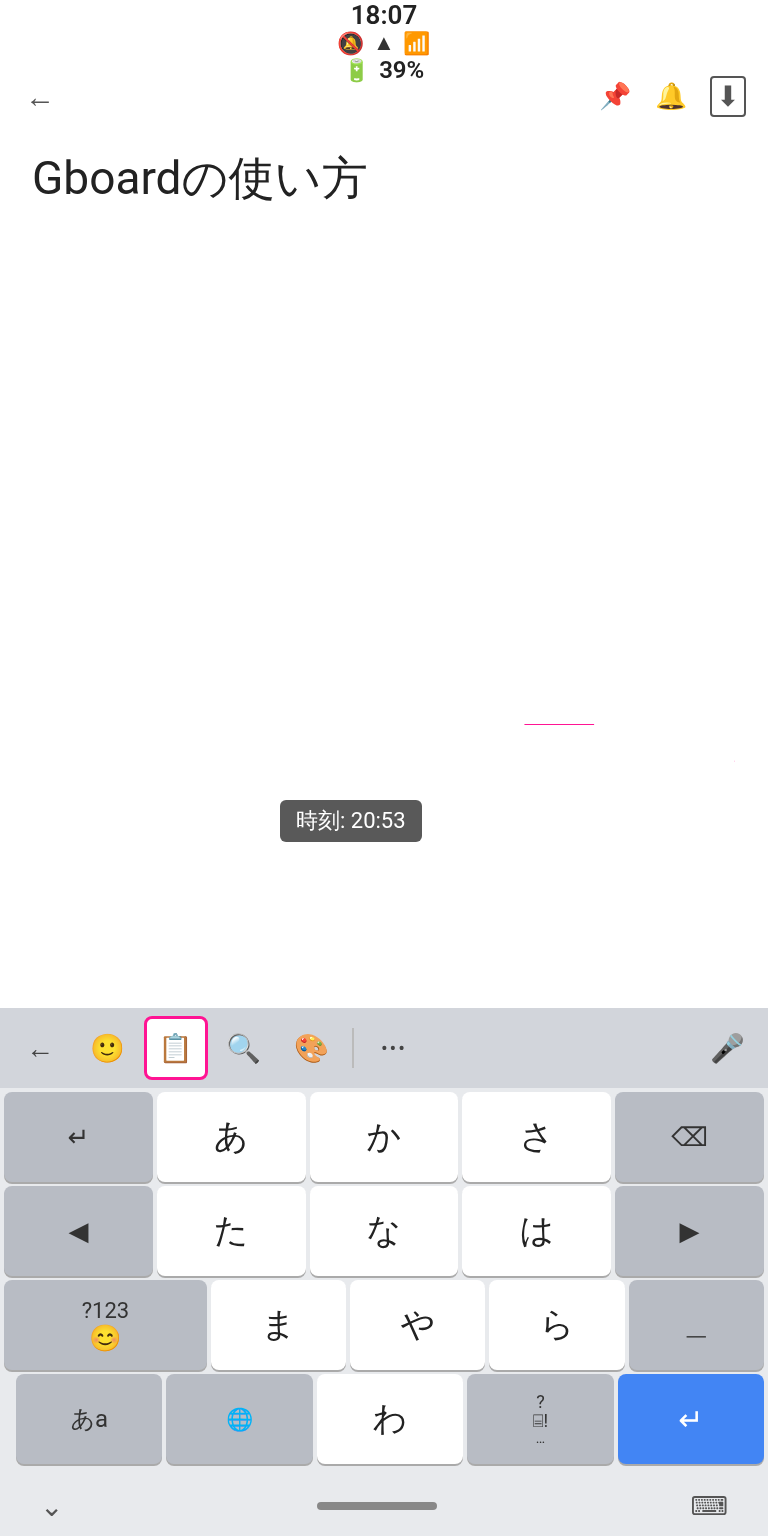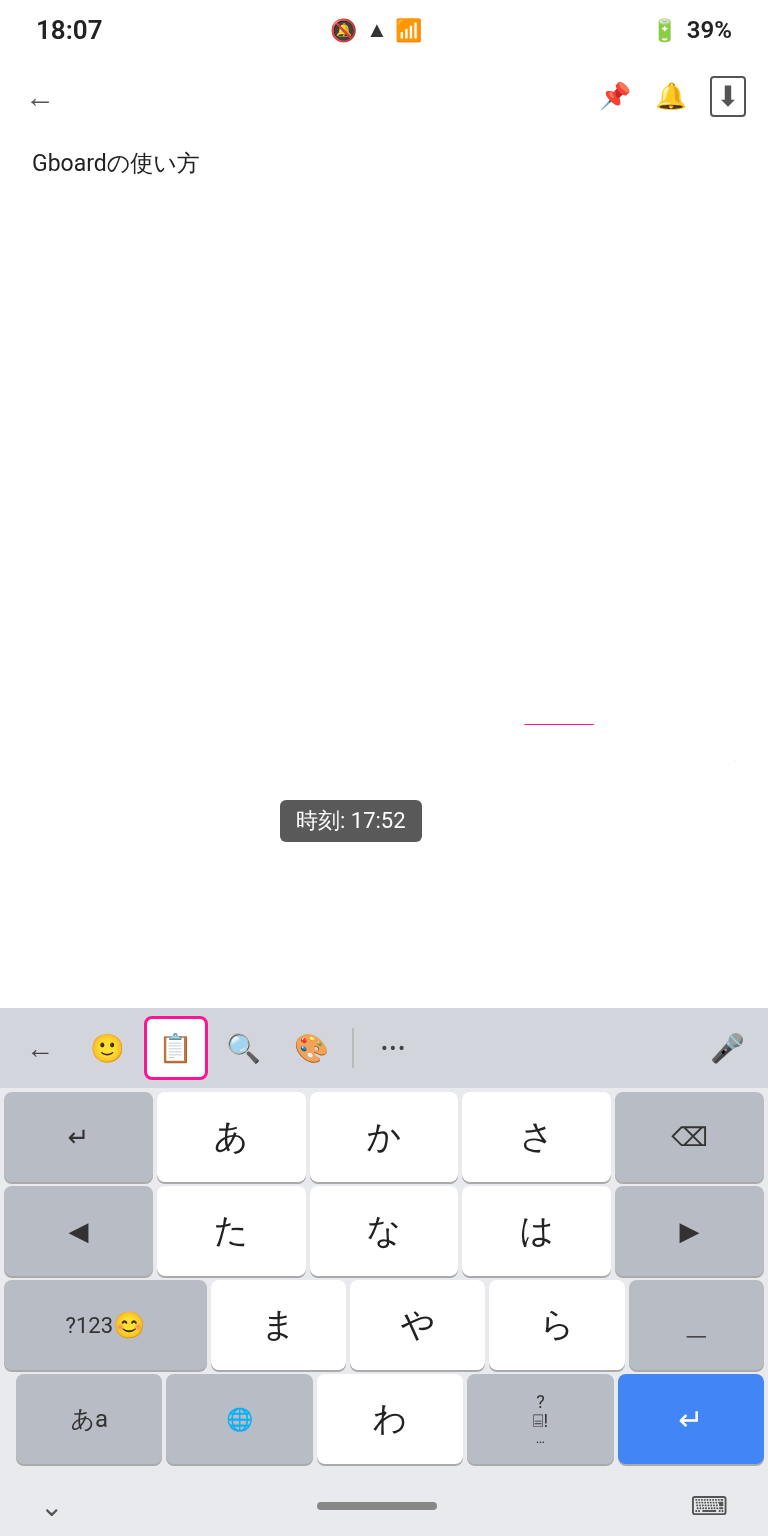--- a/index.html
+++ b/index.html
@@ -16,20 +16,21 @@
 
     
     .status-bar {
       width: 100%;
       height: 60px;
       background: #fff;
       display: flex;
       align-items: center;
       justify-content: space-between;
       padding: 0 36px;
+      flex-direction: column;
     }
 
     .status-left {
       font-size: 26px;
       font-weight: 600;
       color: #222;
     }
 
     .status-icons {
       display: flex;
@@ -87,21 +88,21 @@
       color: #555;
       font-size: 26px;
     }
 
     
     .note-area {
       padding: 16px 32px;
     }
 
     .note-title {
-      font-size: 23px;
+      font-size: 46px;
       font-weight: 400;
       color: #222;
       margin-bottom: 28px;
     }
 
     .note-body {
       font-size: 28px;
       color: #aaa;
     }
 
@@ -307,21 +308,21 @@
     </div>
   </div>
 </div>
 
 <div class="note-area">
   <div class="note-title">Gboardの使い方</div>
 </div>
 
 <div class="clipboard-label">クリップボード起動</div>
 
-<div class="timestamp-tooltip">時刻: 17:52</div>
+<div class="timestamp-tooltip">時刻: 20:53</div>
 
 <div class="keyboard" style="bottom: 60px;">
 
   <div class="keyboard-toolbar">
     <div class="toolbar-btn">
       <span>←</span>
     </div>
     <div class="toolbar-btn">
       <span>🙂</span>
     </div>
@@ -376,21 +377,21 @@
       </div>
       <div class="key">
         <span>は</span>
       </div>
       <div class="key dark icon-key">
         <span>▶</span>
       </div>
     </div>
 
     <div class="key-row">
-      <div class="key dark wide" style="font-size:22px;">
+      <div class="key dark wide" style="font-size:22px;flex-direction:column;">
         <span>?123 </span>
           <span style="font-size:26px;">😊</span>
       </div>
       <div class="key">
         <span>ま</span>
       </div>
       <div class="key">
         <span>や</span>
       </div>
       <div class="key">

